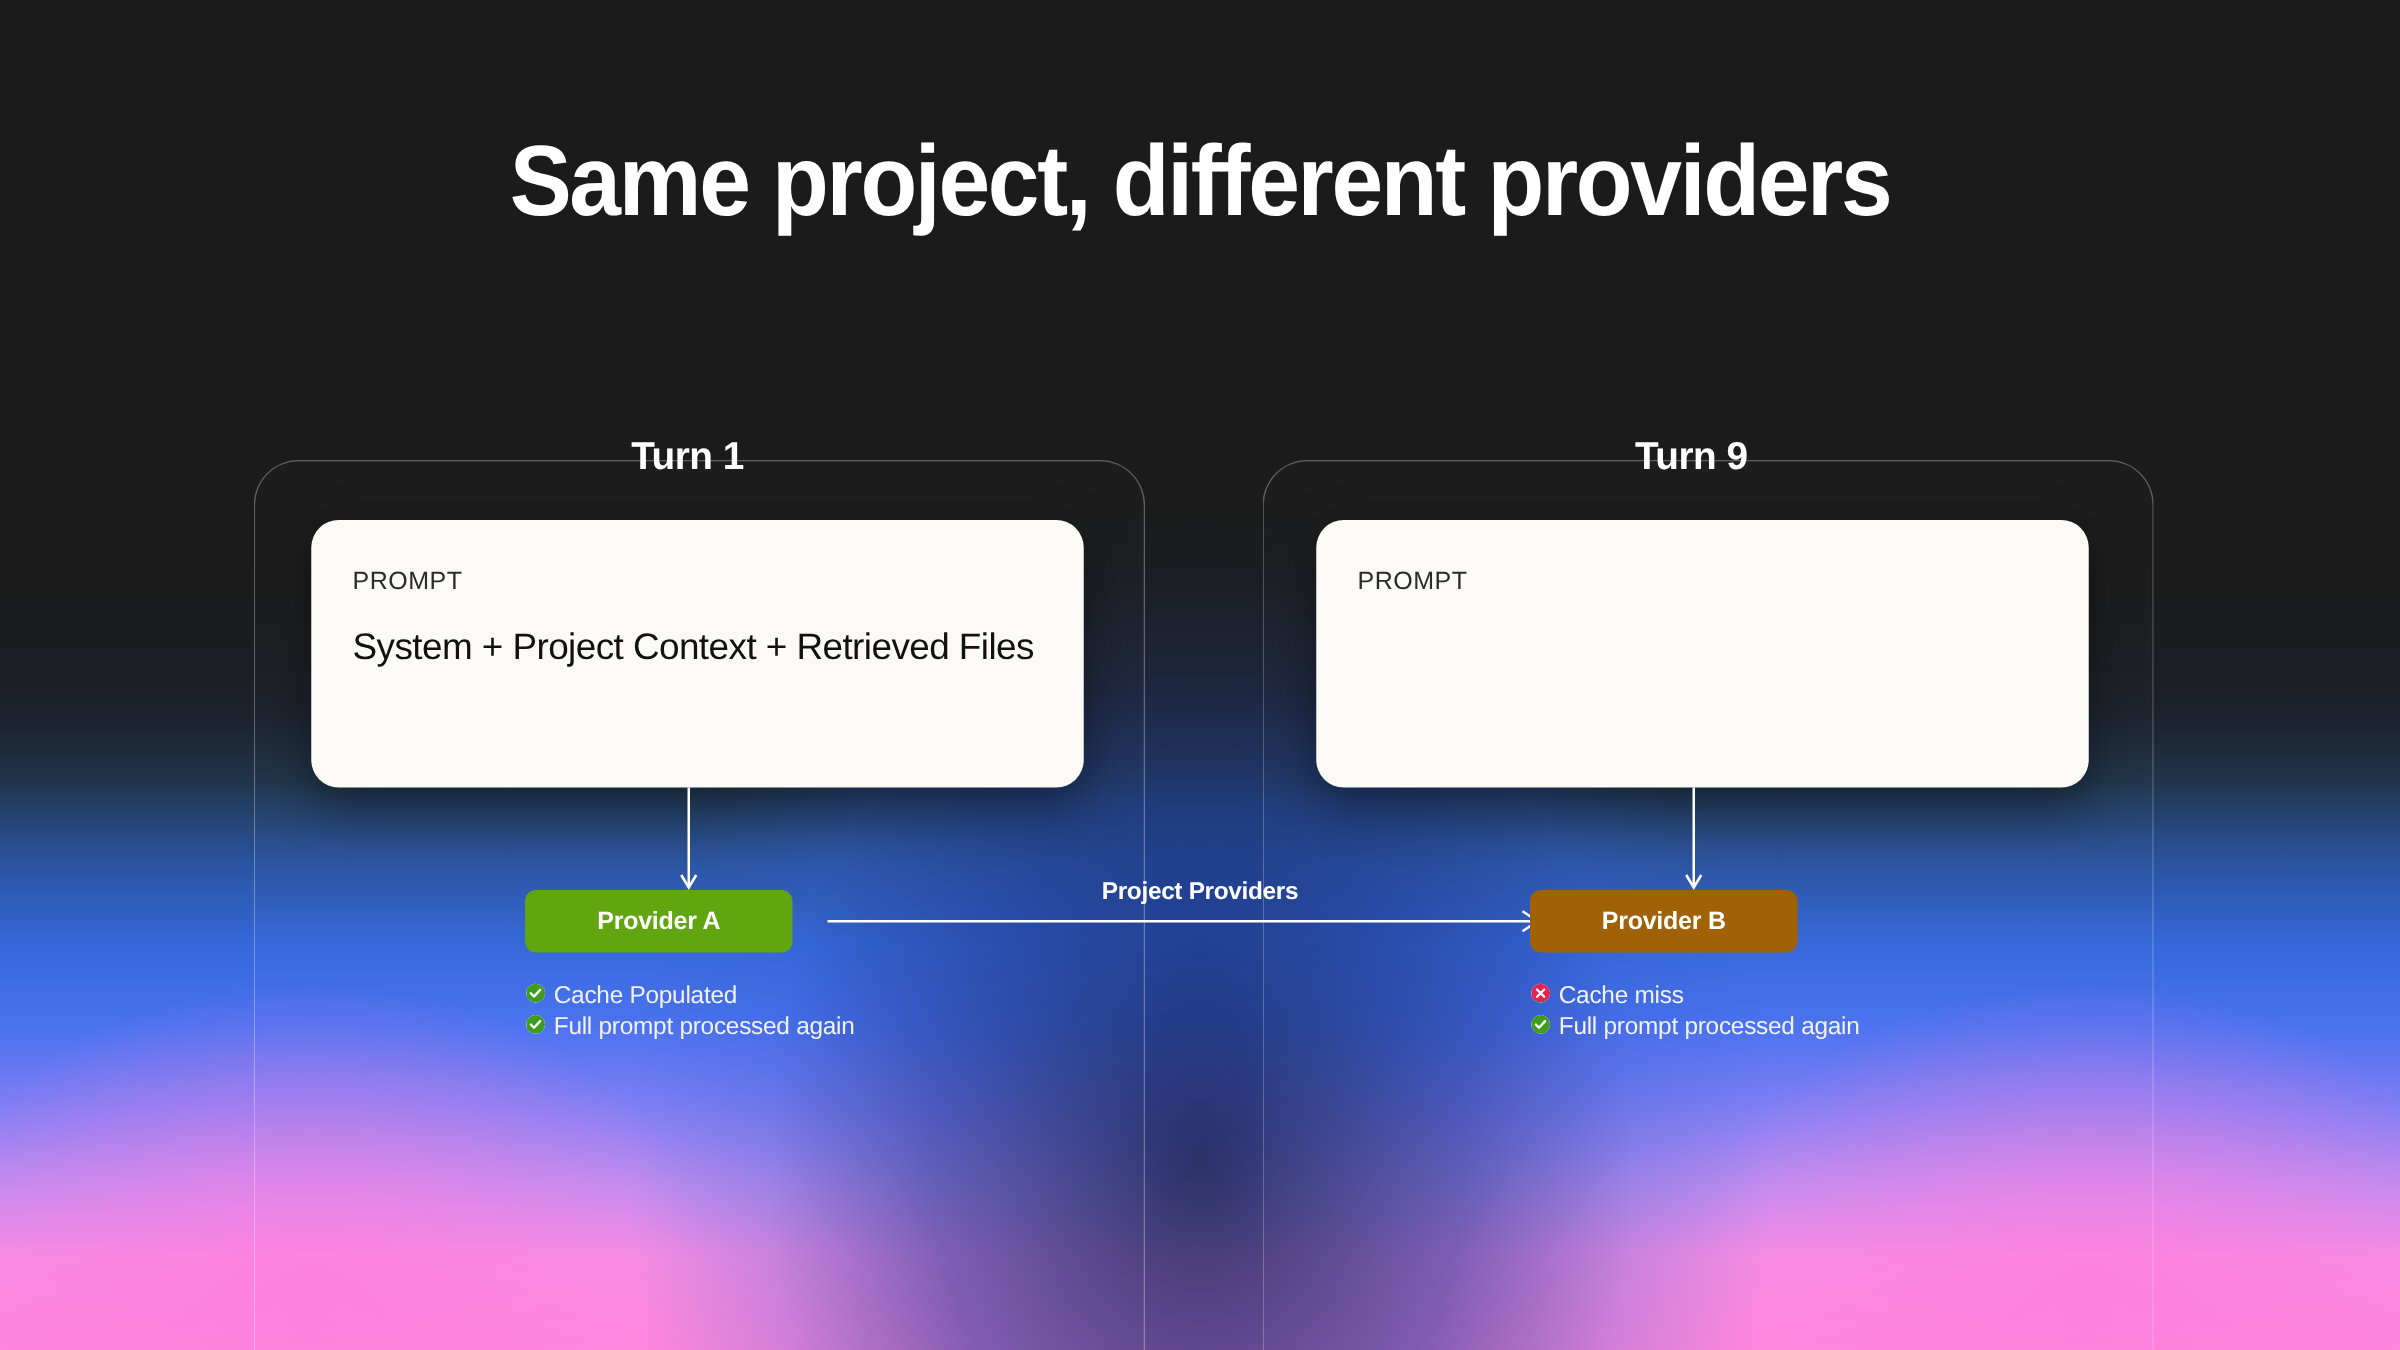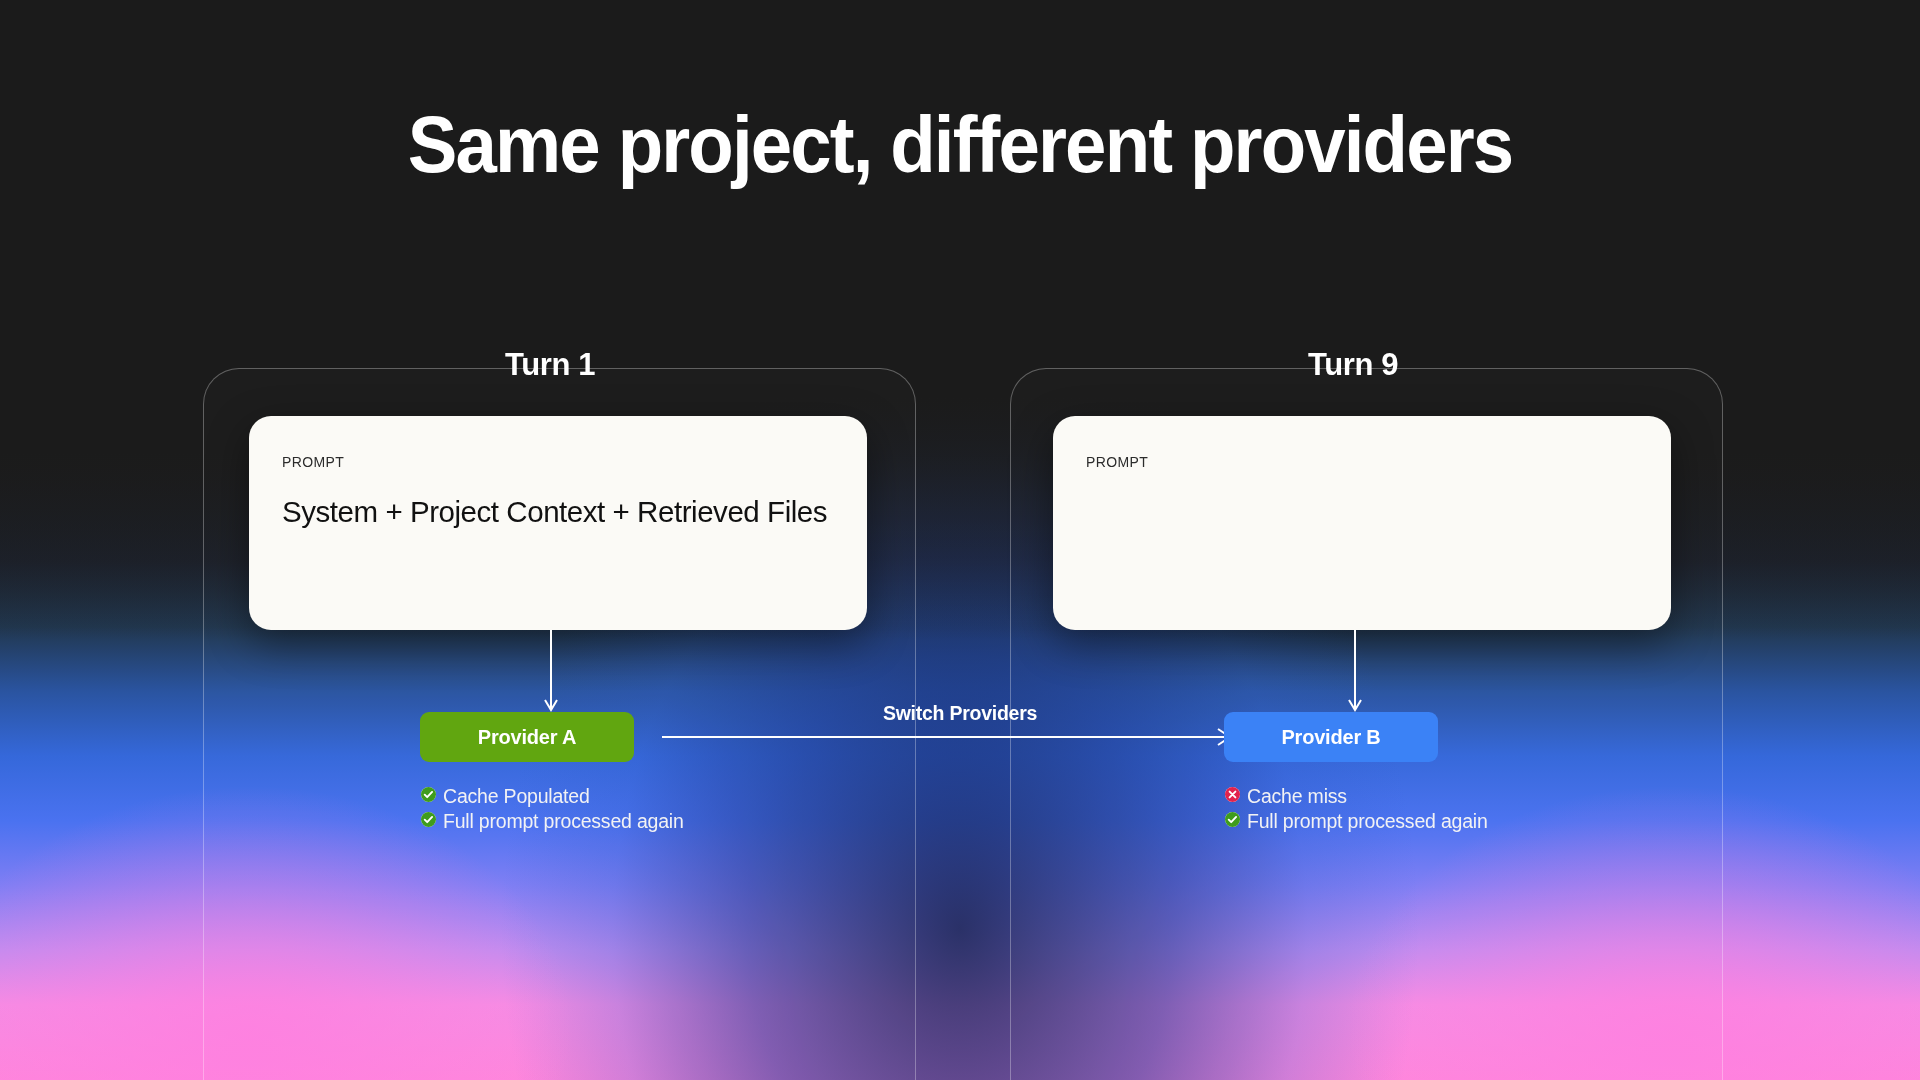--- a/index.html
+++ b/index.html
@@ -125,21 +125,21 @@
     height:214px;
     background:#fbfaf6;
     border-radius:22px;
     padding:39px 33px 0 33px;
     box-shadow:0 14px 42px rgba(0,0,0,0.42);
   }
   #prompt-card-1{ left:249px; }
   #prompt-card-2{ left:1053px; }
 
   .prompt-kicker{
-    font-size:14px;
+    font-size:20px;
     color:#2b2b2b;
     letter-spacing:0.4px;
     line-height:1;
     margin-bottom:23px;
   }
   .prompt-body{
     font-size:29.5px;
     color:#111111;
     line-height:1.33;
     letter-spacing:-0.45px;
@@ -165,21 +165,21 @@
     border-radius:9px;
     display:flex;
     align-items:center;
     justify-content:center;
     color:#ffffff;
     font-size:20px;
     font-weight:700;
     letter-spacing:-0.2px;
   }
   #provider-a{ left:420px; background:#61a610; }
-  #provider-b{ left:1224px; background:#3b82f6; }
+  #provider-b{ left:1224px; background:#a16207; }
 
   
   #switch-arrow{
     position:absolute;
     left:662px;
     top:724px;
     width:572px;
     height:26px;
   }
   #switch-arrow svg{ display:block; overflow:visible; }
@@ -268,21 +268,21 @@
     <path d="M1 70 L7 80 L13 70" stroke="#ffffff" stroke-width="2" fill="none"></path>
   </svg>
 </div>
 
 <div id="switch-arrow">
   <svg width="572" height="26" viewBox="0 0 572 26" fill="none">
     <path d="M0 13 H566" stroke="#ffffff" stroke-width="2"></path>
     <path d="M556 5 L568 13 L556 21" stroke="#ffffff" stroke-width="2" fill="none"></path>
   </svg>
 </div>
-<div id="switch-label">Switch Providers</div>
+<div id="switch-label">Project Providers</div>
 
 <div id="provider-a" class="provider">Provider A</div>
 <div id="provider-b" class="provider">Provider B</div>
 
 <div id="status-list-1" class="status-list">
   <div class="status-row">
     <span class="status-badge badge-ok">
       <svg width="15" height="15" viewBox="0 0 15 15">
         <circle cx="7.5" cy="7.5" r="7.5" fill="#3f9c1d"></circle>
         <path d="M3.7 7.7 L6.2 10.2 L11.1 4.9" stroke="#ffffff" stroke-width="1.9" fill="none" stroke-linecap="round" stroke-linejoin="round"></path>

